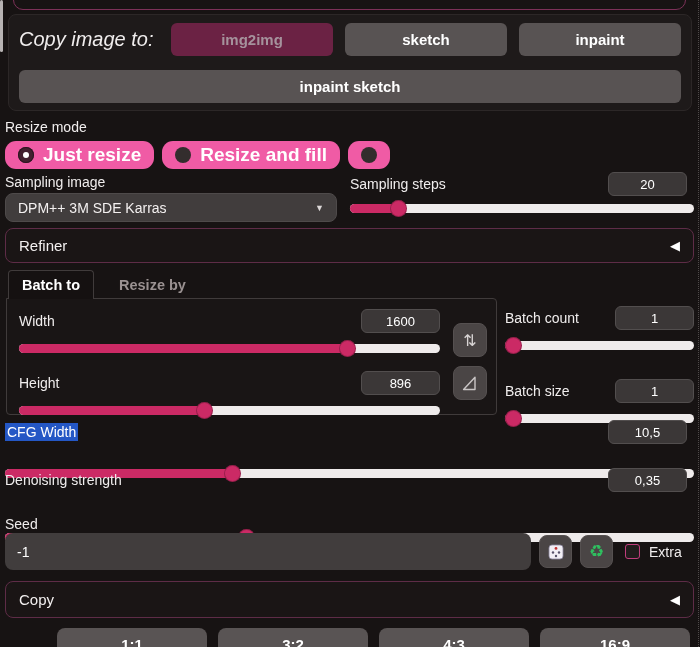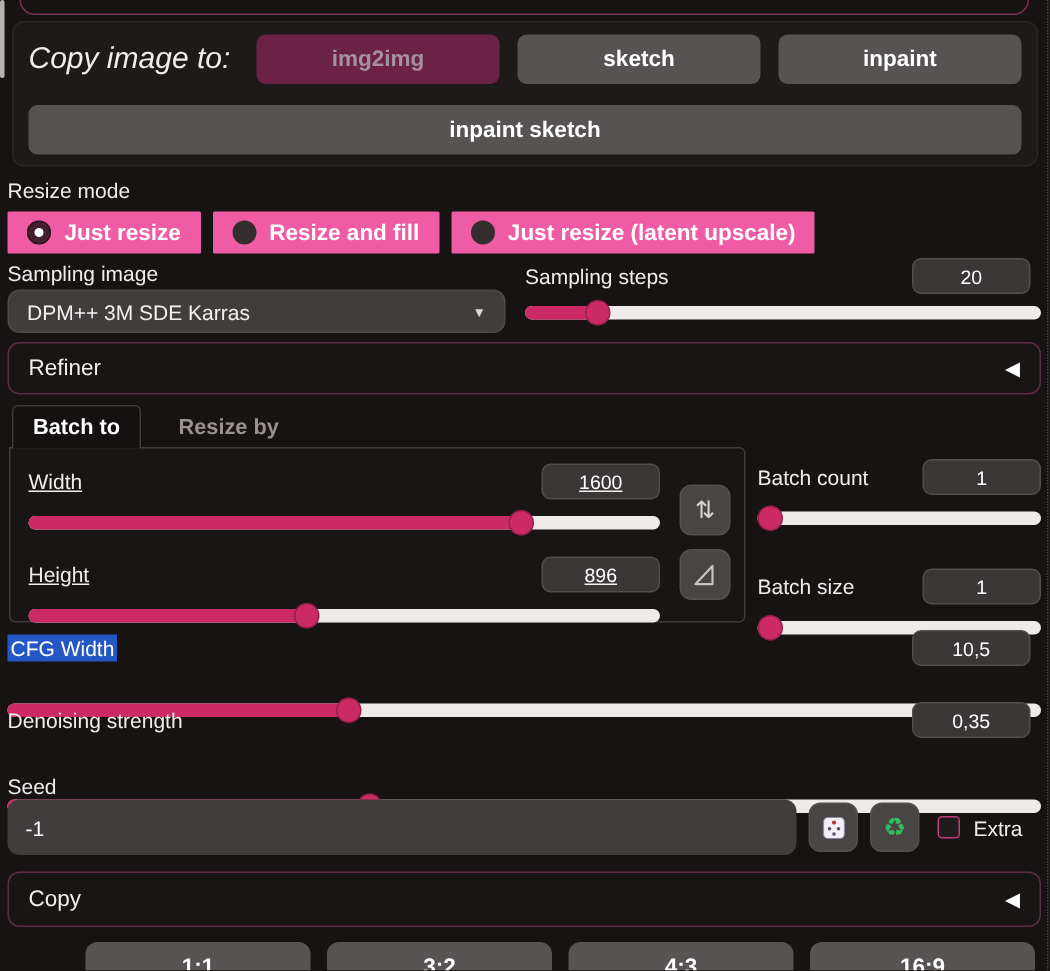--- a/index.html
+++ b/index.html
@@ -29,22 +29,22 @@
   .btn { display: flex; align-items: center; justify-content: center;
     height: 33px; border-radius: 6px; font-weight: 700; font-size: 15px;
     background: #585353; color: #fff; cursor: pointer; }
   .btn.flex1 { flex: 1; }
   .btn-active { background: #6b2244; color: #a5929c; }
   .copy-row2 { margin-top: 14px; }
 
   
   .pills { left: 5px; top: 141px; display: flex; gap: 8px; }
   .pill { display: inline-flex; align-items: center; gap: 9px; background: #f05ba5;
-    border-radius: 1px; padding: 0 13px; height: 28px; color: #fff;
-    font-weight: 700; font-size: 15px; cursor: pointer; }
+    border-radius: 11px; padding: 0 13px; height: 28px; color: #fff;
+    font-weight: 700; font-size: 19px; cursor: pointer; }
   .radio { width: 16px; height: 16px; border-radius: 50%; background: #332d2d; position: relative; flex: none; }
   .pill.selected .radio { background: #43202f; box-shadow: inset 0 0 0 1px #2c1520; }
   .pill.selected .radio::after { content: ""; position: absolute; inset: 5px; background: #fff; border-radius: 50%; }
 
   
   .dropdown { display: flex; align-items: center; justify-content: space-between;
     height: 29px; background: #413d3d; border: 1px solid #4e4a4a; border-radius: 8px;
     padding: 0 12px; font-size: 14px; cursor: pointer; }
   .dd-arrow { font-size: 9px; color: #dcd8d8; }
   .numbox { width: 79px; height: 24px; background: #3b3737; border: 1px solid #524e4e;
@@ -67,21 +67,21 @@
   .acc-arrow { font-size: 13px; color: #fff; }
 
   
   .tabs { left: 8px; top: 270px; display: flex; z-index: 2; }
   .tab { height: 29px; display: flex; align-items: center; font-size: 14.5px; font-weight: 700; cursor: pointer; }
   .tab.active { background: #151111; border: 1px solid #403b3b; border-bottom: none;
     border-radius: 4px 4px 0 0; padding: 0 13px; color: #fff; }
   .tab.inactive { padding: 0 25px; color: #9a9191; }
   .size-panel { left: 6px; top: 298px; width: 491px; height: 117px;
     border: 1px solid #403b3b; border-radius: 0 4px 4px 4px; background: #191515; padding: 9px 12px; }
-  .size-left { width: 421px; text-decoration: underline; }
+  .size-left { width: 421px; }
   .iconbtn { width: 34px; height: 34px; background: #4a4545; border: 1px solid #555050;
     border-radius: 8px; display: flex; align-items: center; justify-content: center;
     color: #d8d4d4; font-size: 16px; cursor: pointer; }
   .icon-col { position: absolute; right: 9px; top: 24px; display: flex; flex-direction: column; gap: 9px; }
 
   .batch-col { left: 505px; top: 305px; width: 189px; }
 
   .cfg-hl { background: #2457c5; color: #fff; padding: 1px 2px; }
 
   .seed-input { width: 526px; height: 37px; background: #413d3d; border: none;
@@ -123,21 +123,20 @@
     <div class="pill selected">
       <span class="radio"></span>
       <span>Just resize</span>
     </div>
     <div class="pill">
       <span class="radio"></span>
       <span>Resize and fill</span>
     </div>
     <div class="pill">
       <span class="radio"></span>
-      <span>Just resize (latent upscale)</span>
     </div>
   </div>
 
   <div class="abs label" style="left:5px; top:174px;">Sampling image</div>
   <div class="abs dropdown" style="left:5px; top:193px; width:332px;">
     <span>DPM++ 3M SDE Karras</span>
     <span class="dd-arrow">▼</span>
   </div>
   <div class="abs flexrow between" style="left:350px; top:172px; width:337px;">
     <span class="label">Sampling steps</span>

